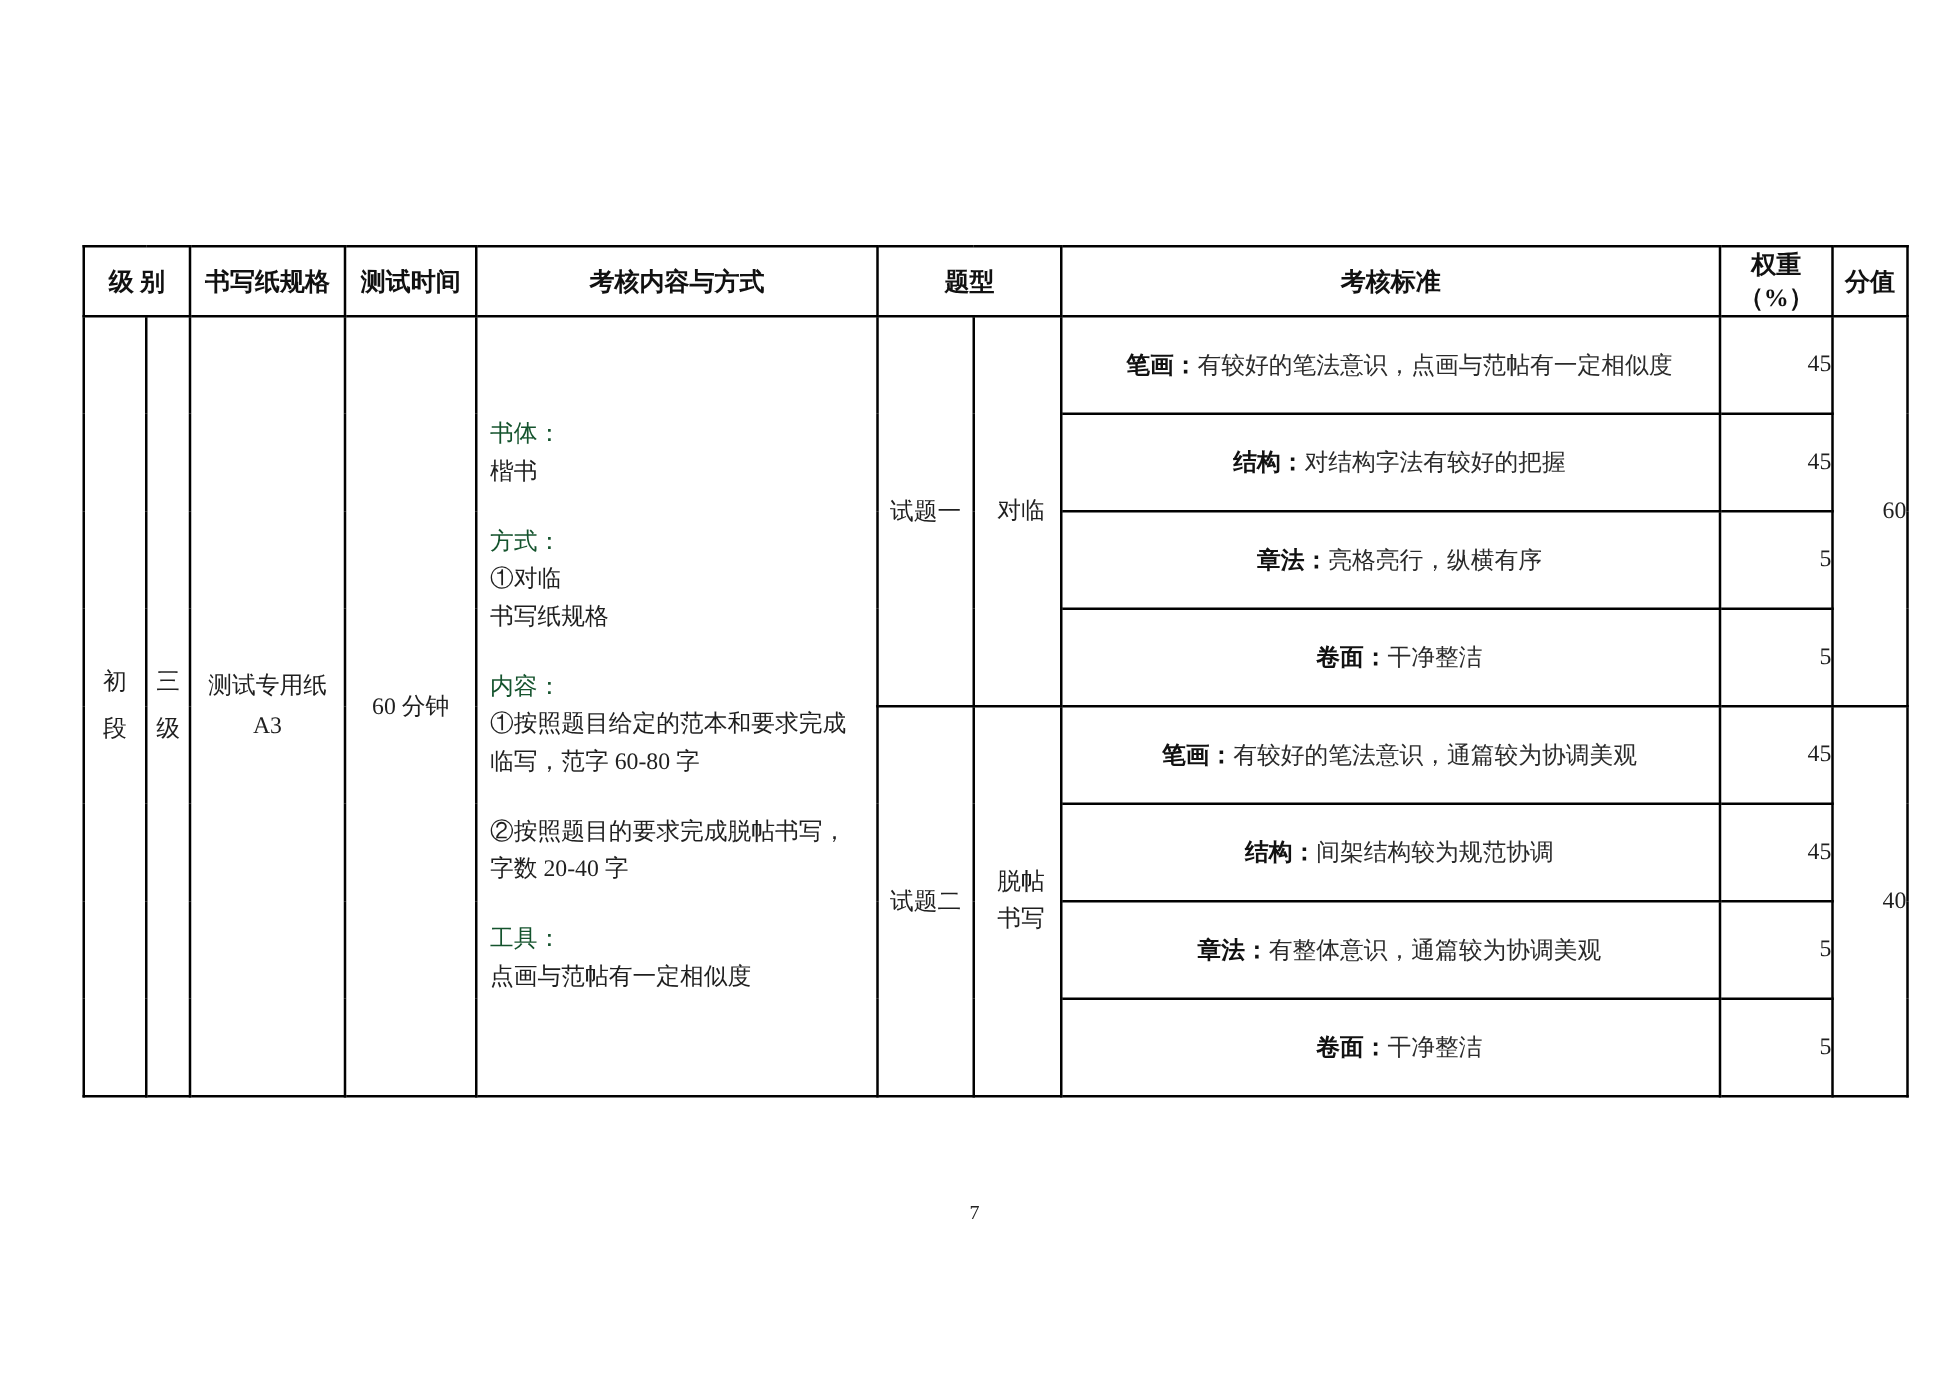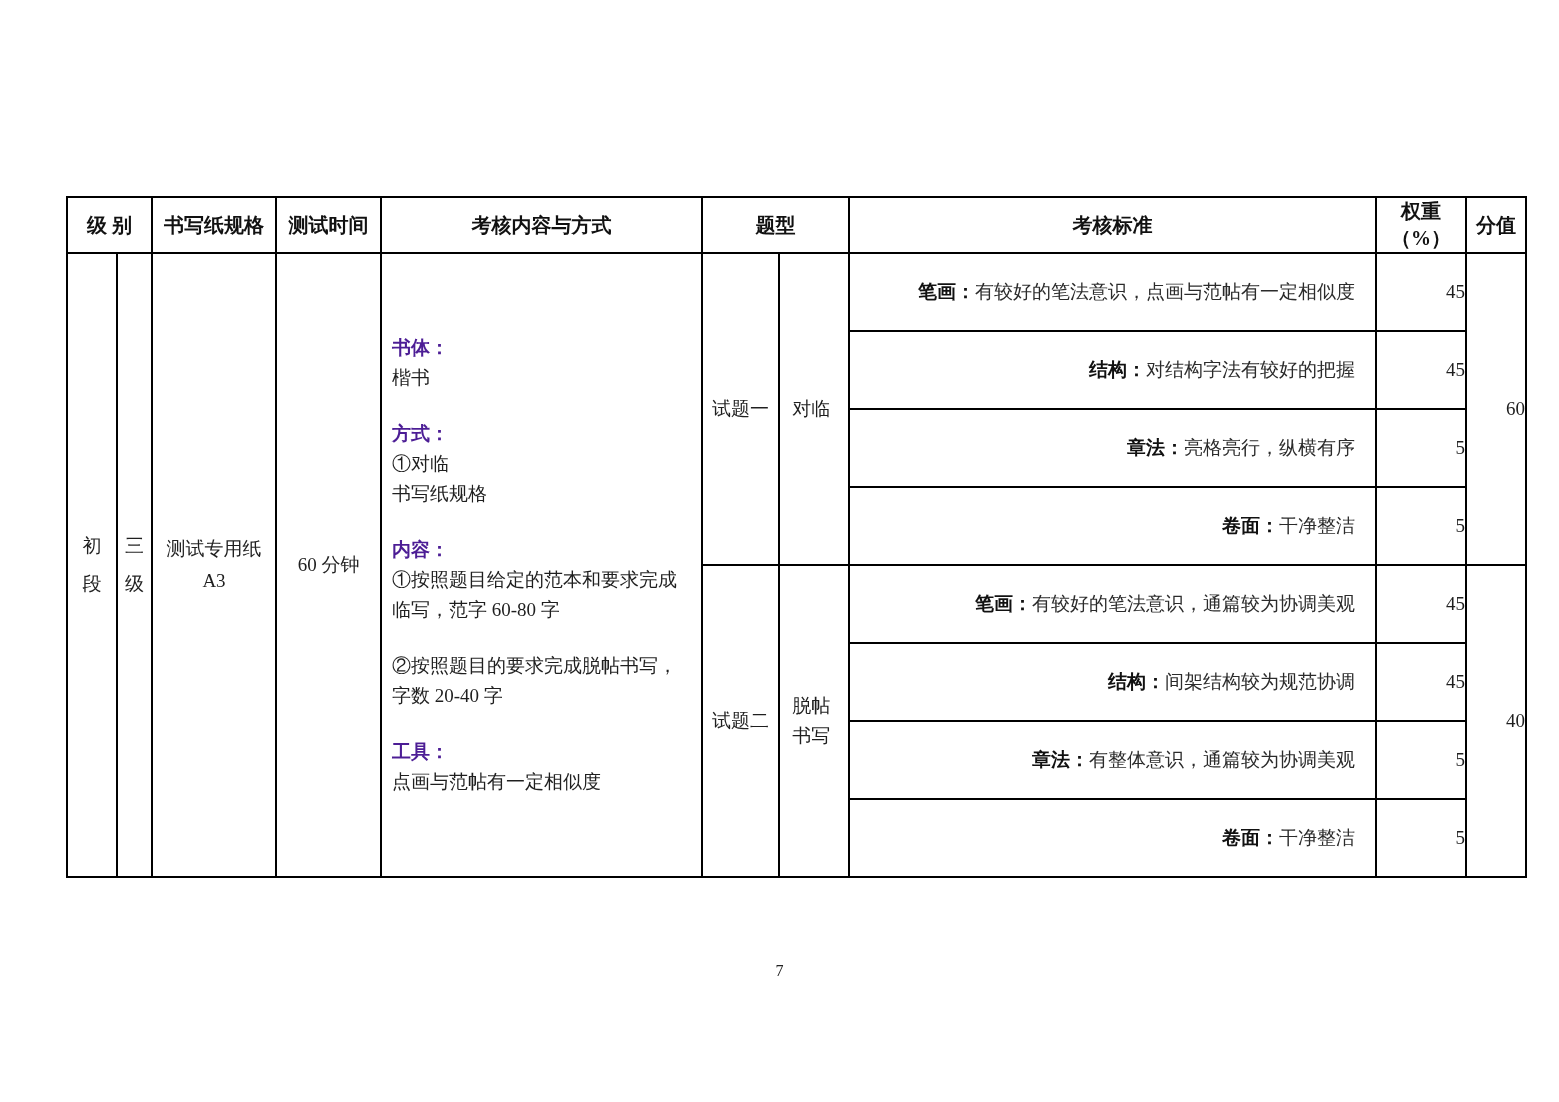--- a/index.html
+++ b/index.html
@@ -47,34 +47,34 @@
     width: 1.1em;
     line-height: 38px;
     word-break: break-all;
   }
   .preline { white-space: pre-line; line-height: 32px; }
   .wrap2 {
     display: inline-block;
     width: 2.3em;
     line-height: 30px;
     word-break: break-all;
-    text-align: left;
+    text-align: right;
   }
   
   td.content-cell {
     text-align: left;
     padding: 0 10px;
   }
   .cblock { margin: 26px 0; line-height: 30px; }
-  .cblock-title { font-weight: bold; color: #4c1d95; }
+  .cblock-title { font-weight: normal; color: #14532d; }
   
   td.std-cell {
-    text-align: right;
+    text-align: center;
     padding-left: 16px;
-    padding-right: 20px;
+    padding-right: 2px;
   }
   .crit-label { font-weight: bold; color: #111; }
   .crit-desc { color: #2b2b2b; }
   td.num-cell { text-align: right; }
   .page-number {
     position: absolute;
     left: 0;
     top: 962px;
     width: 100%;
     text-align: center;

